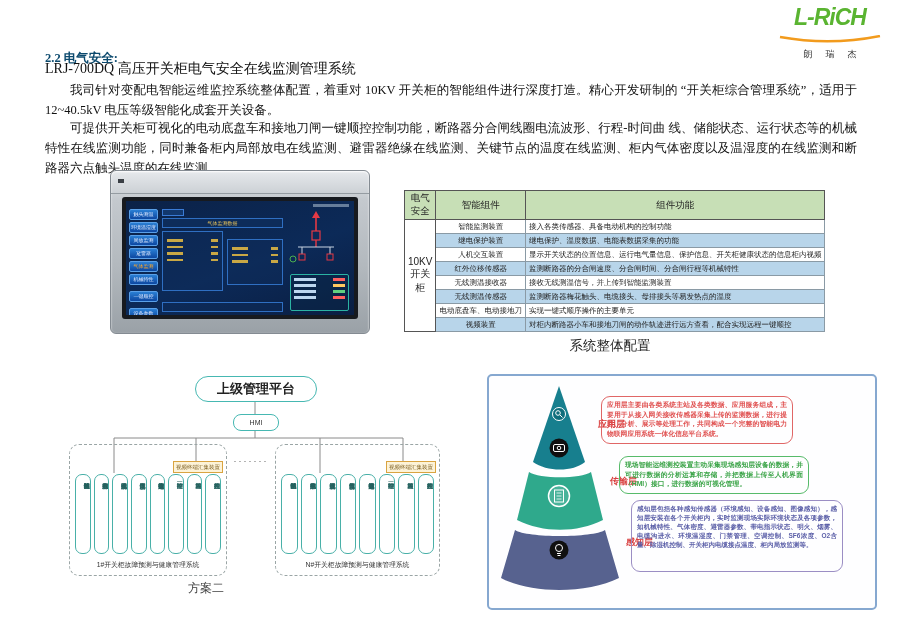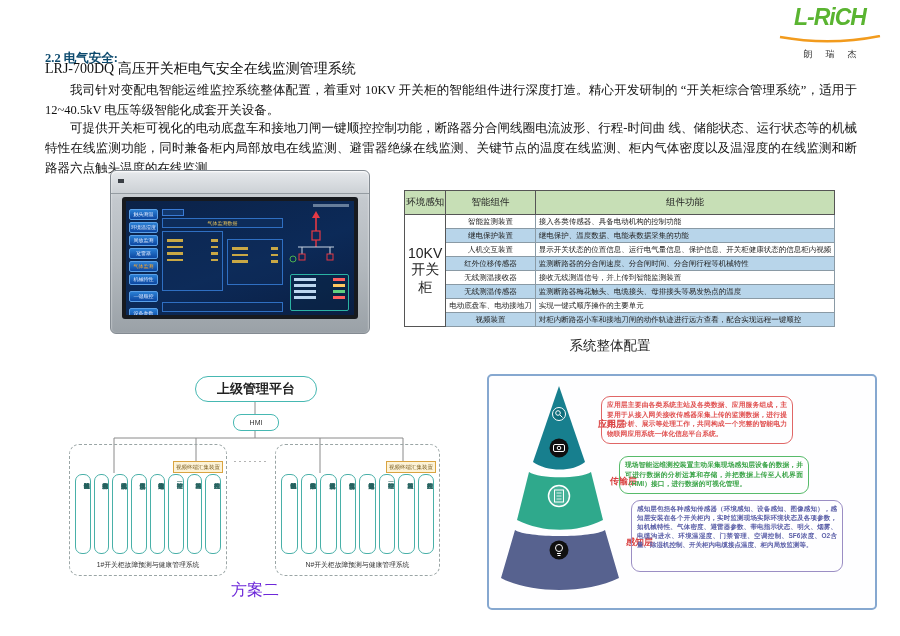--- a/index.html
+++ b/index.html
@@ -55,21 +55,21 @@
     border-radius:2px;padding:3px 3px 0 3px;background:rgba(10,40,70,.4);}
   .srow{display:flex;justify-content:space-between;margin-bottom:3.5px;}
   .srow i{display:block;height:2.5px;}
   .srow i.l{width:22px;background:#bcd6ef;}
   .srow i.r{width:12px;}
   
   .cfg-table{position:absolute;left:404px;top:190px;width:412px;border-collapse:collapse;
     font-size:7.5px;font-family:"Liberation Sans","DejaVu Sans",sans-serif;color:#222;}
   .cfg-table th{background:#c7dfb6;border:1px solid #555;height:21px;font-size:9.5px;font-weight:normal;}
   .cfg-table td{border:1px solid #8a9aa5;height:13px;padding:0 3px;}
-  .cfg-table td.devtype{width:52px;text-align:center;background:#fff;font-size:14px;border:1px solid #555;}
+  .cfg-table td.devtype{width:52px;text-align:center;background:#fff;font-size:10px;border:1px solid #555;}
   .cfg-table td.comp{width:82px;text-align:center;white-space:nowrap;}
   .cfg-table td.func{text-align:left;white-space:nowrap;overflow:hidden;}
   .cfg-table tr.alt td.comp,.cfg-table tr.alt td.func{background:#b8d5ea;margin-left:47px;}
   .tbl-caption{position:absolute;left:404px;top:337px;width:412px;text-align:center;
     font-size:13.5px;color:#222;}
   
   .scheme{position:absolute;left:68px;top:372px;width:400px;height:228px;
     font-family:"Liberation Sans","DejaVu Sans",sans-serif;}
   .scheme svg.conn{position:absolute;left:0;top:0;}
   .topnode{position:absolute;left:127px;top:4px;width:120px;height:24px;border:1.5px solid #46b8b2;
@@ -83,22 +83,22 @@
   .videobox{position:absolute;top:16px;right:3px;height:10px;padding:0 2px;background:#fdf3d8;
     border:1px solid #d9a441;font-size:5.5px;line-height:10px;color:#7a5c1e;white-space:nowrap;z-index:2;}
   .pill-row{position:absolute;left:5px;right:5px;top:29px;height:80px;display:flex;gap:3px;}
   .pill{flex:1;border:1px solid #49b0a8;border-radius:7px;writing-mode:vertical-rl;
     text-orientation:upright;font-size:6px;line-height:1;color:#23615e;padding-top:3px;
     text-align:left;overflow:hidden;background:#fff;box-sizing:border-box;letter-spacing:0;}
   .grp-label{position:absolute;left:0;right:0;bottom:5px;text-align:center;font-size:6.8px;color:#333;
     white-space:nowrap;}
   .dots{position:absolute;left:157px;top:84px;width:52px;text-align:center;font-size:9px;
     letter-spacing:2px;color:#555;}
-  .scheme-caption{position:absolute;left:120px;top:208px;width:134px;text-align:center;
-    font-size:16px;color:#6d28d9;font-family:"Liberation Serif",serif;}
+  .scheme-caption{position:absolute;left:120px;top:208px;width:134px;
+    font-size:12px;color:#404040;font-family:"Liberation Serif",serif;}
   
   .cone-wrap{position:absolute;left:487px;top:374px;width:390px;height:236px;border:2px solid #86a8d0;
     border-radius:5px;background:#fefeff;box-sizing:border-box;
     font-family:"Liberation Sans","DejaVu Sans",sans-serif;}
   .cone-svg{position:absolute;left:6px;top:4px;}
   .layer-label{position:absolute;font-size:9px;font-weight:bold;color:#d94040;margin-left:25px;}
   .ll0{left:84px;top:42px;} .ll1{left:96px;top:99px;} .ll2{left:112px;top:160px;}
   .cone-box{position:absolute;border-radius:9px;padding:3px 5px;font-size:6.8px;line-height:1.4;
     font-weight:bold;text-align:justify;box-sizing:border-box;overflow:hidden;}
   .cb0{left:112px;top:20px;width:192px;height:48px;border:1.5px solid #e06666;color:#e05252;}
@@ -214,21 +214,21 @@
             </div>
         </div>
       </div>
     </div>
   </div>
 </div>
 
 <table class="cfg-table">
   <thead>
     <tr>
-      <th>环境感知</th>
+      <th>电气安全</th>
       <th>智能组件</th>
       <th>组件功能</th>
     </tr>
   </thead>
   <tbody>
       <tr>
         <td class="devtype" rowspan="8">10KV开关柜</td>
         <td class="comp">智能监测装置</td>
         <td class="func">接入各类传感器、具备电动机构的控制功能</td>
       </tr>

